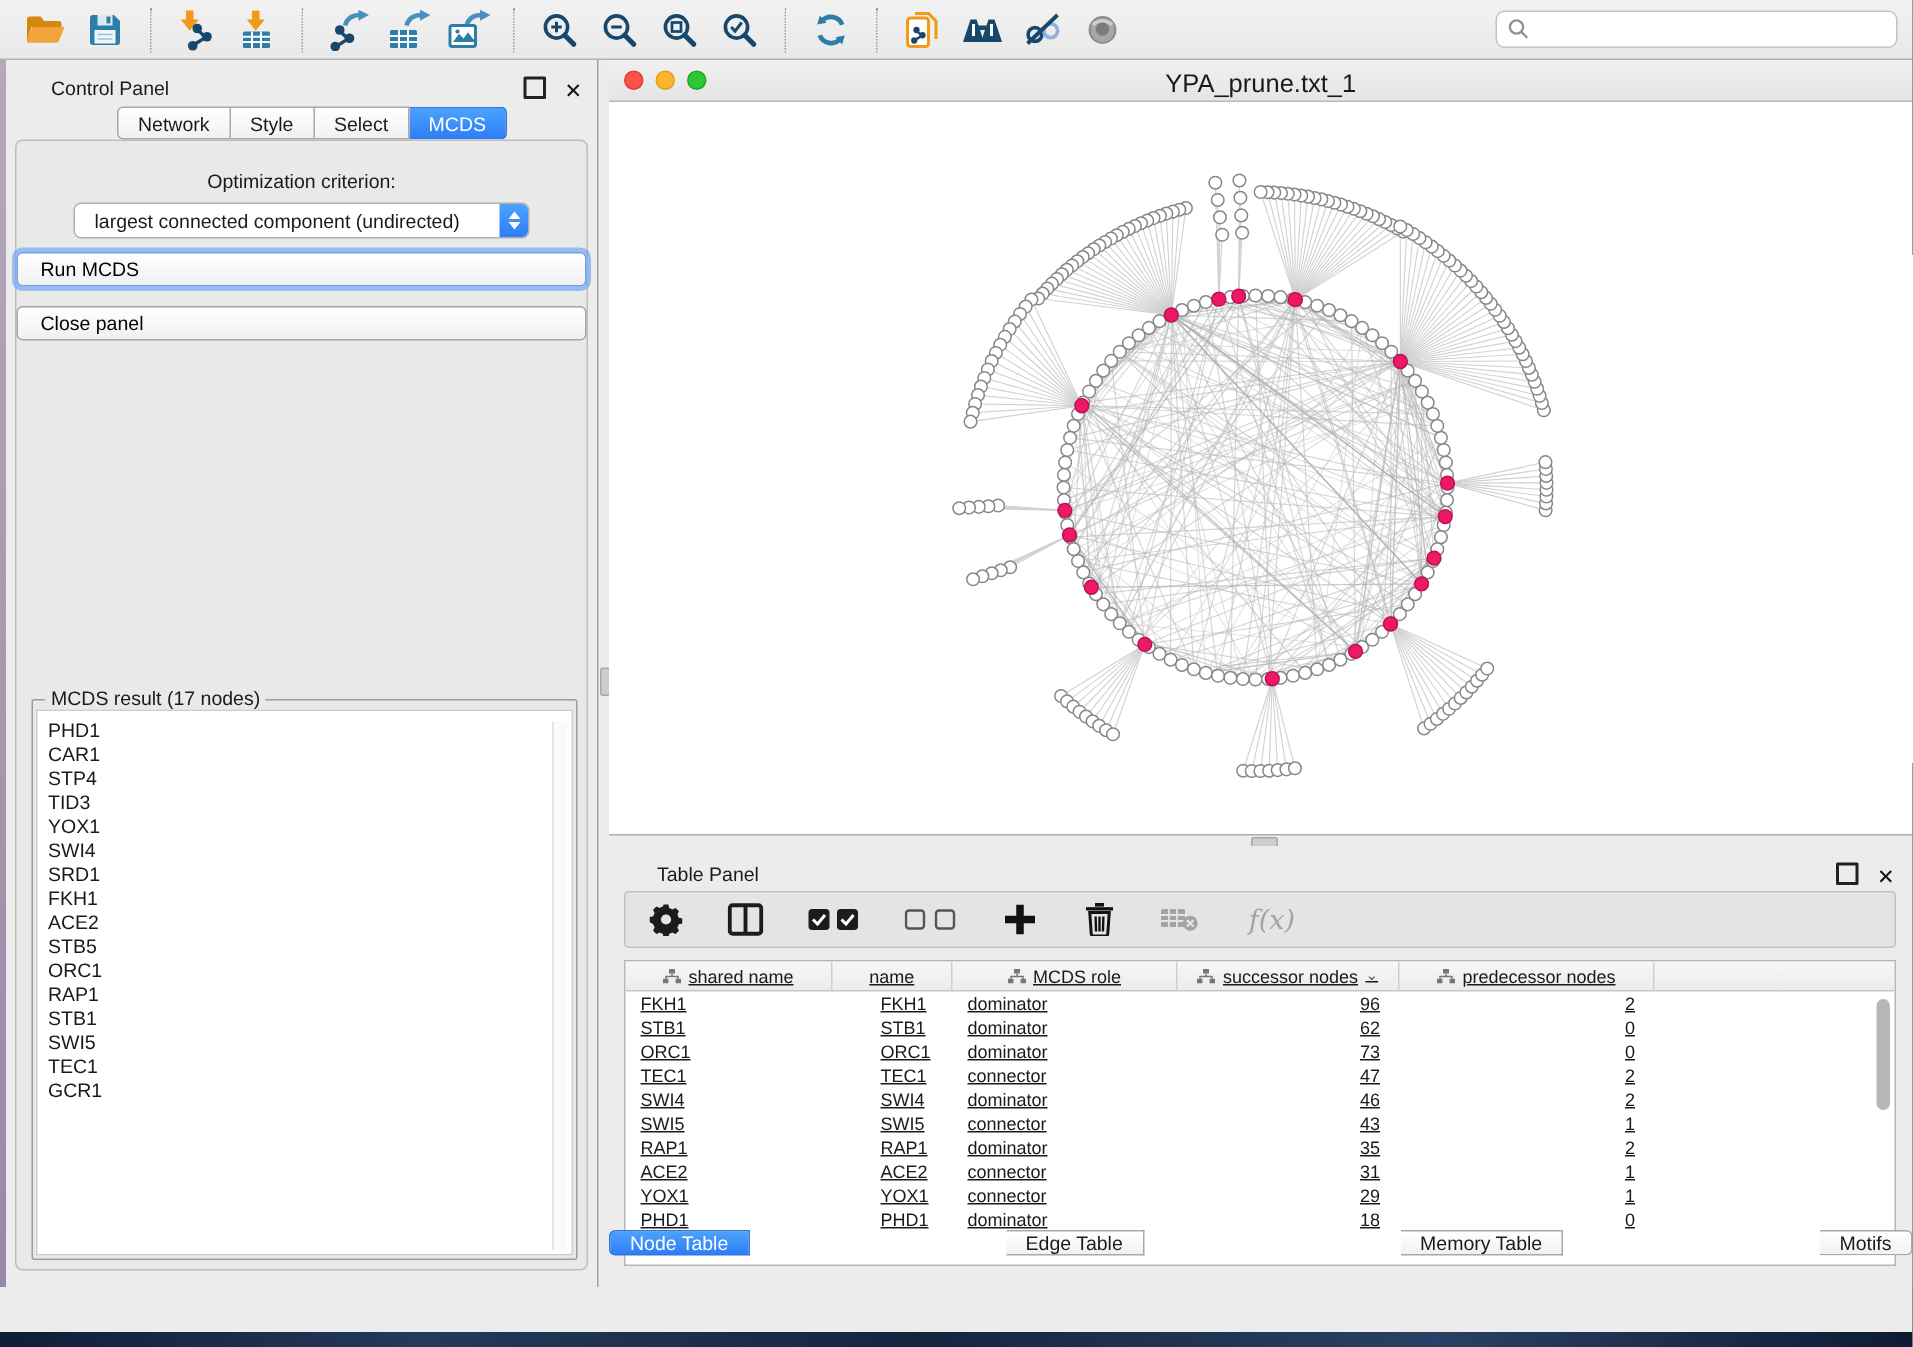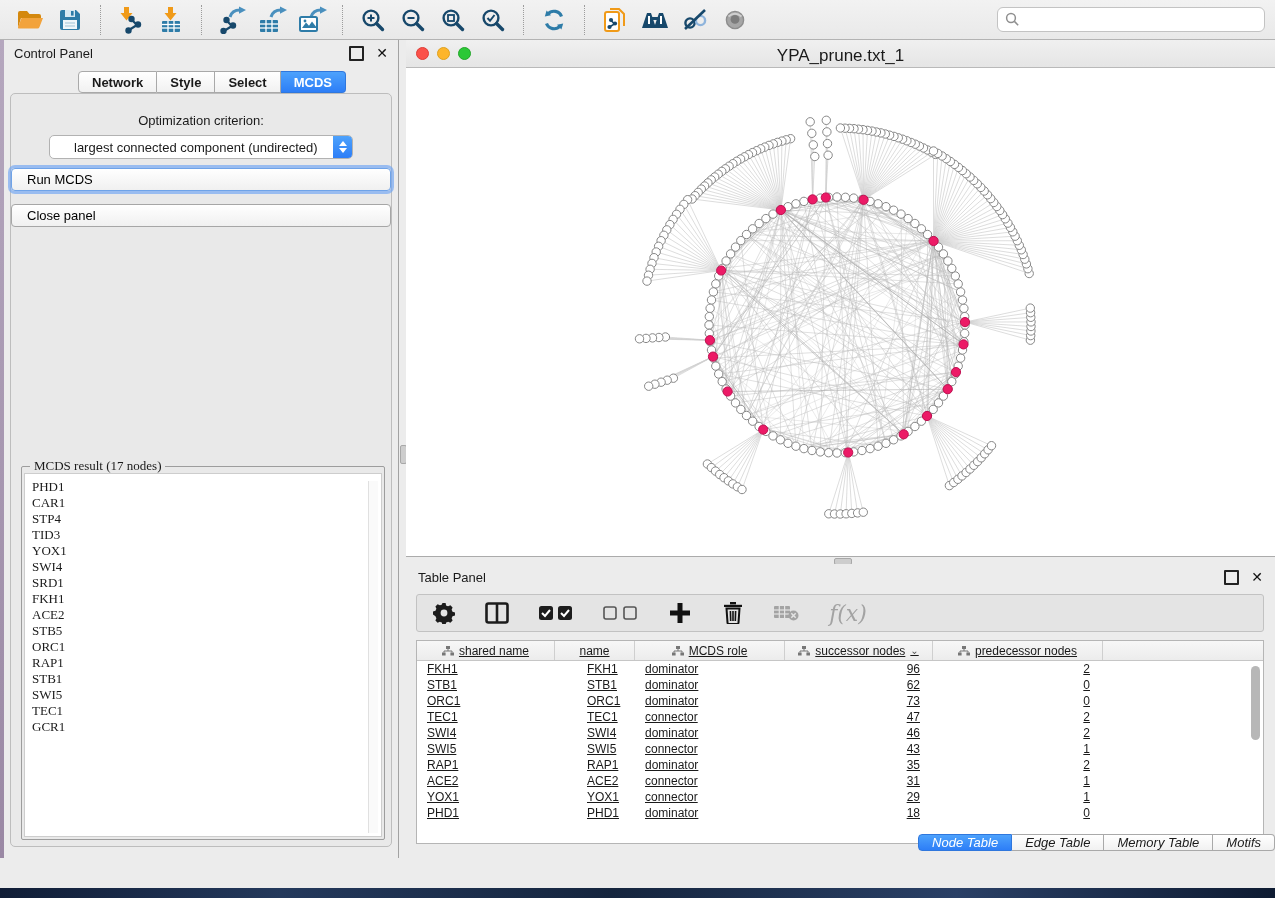--- a/index.html
+++ b/index.html
@@ -13,45 +13,45 @@
   .tsep{width:0;height:30px;border-left:1px dotted #9c9c9c;margin:0 10px;flex:0 0 auto;}
   .searchbox{margin-left:auto;width:268px;height:25px;background:#fff;border:1px solid #c3c3c3;border-radius:6px;
              display:flex;align-items:center;padding:0 7px;box-sizing:border-box;gap:5px;}
   .searchbox input{border:none;outline:none;flex:1;font:13px "Liberation Sans",sans-serif;background:transparent;}
   
   .wp-left{position:absolute;left:0;top:40px;width:4px;height:818px;background:linear-gradient(#b5a7be,#9a88a4);}
   .wp-bottom{position:absolute;left:0;top:888px;width:1275px;height:10px;
              background:linear-gradient(90deg,#101d36,#24395c 22%,#15253e 48%,#2a4066 75%,#0e1b32);}
   
   .cpanel{position:absolute;left:4px;top:40px;width:394px;height:818px;background:#ececec;}
-  .ptitle-row{height:26px;display:flex;align-items:center;padding:0 10px;}
+  .ptitle-row{height:26px;display:flex;align-items:flex-end;padding:0 10px;margin-left:20px;}
   .ptitle{flex:1;}
   .float-btn{width:11px;height:11px;border:2px solid #222;border-radius:1px;margin-right:12px;cursor:default;}
   .close-btn{font-weight:bold;font-size:14px;color:#111;cursor:default;line-height:11px;}
-  .cp-tabs{position:absolute;left:74px;top:31px;display:flex;height:22px;font-weight:bold;}
+  .cp-tabs{position:absolute;left:74px;top:31px;display:flex;height:22px;}
   .seg-tab{padding:0 13px;background:linear-gradient(#ffffff,#f1f1f1);border:1px solid #a9a9a9;border-left:none;
            display:flex;align-items:center;font-size:13px;}
   .seg-tab:first-child{border-left:1px solid #a9a9a9;border-radius:4px 0 0 4px;}
   .seg-tab:last-child{border-radius:0 4px 4px 0;}
   .seg-tab.selected{background:linear-gradient(#4da2fc,#2d7ef7);color:#fff;border-color:#2f77dd;}
   .cp-content{position:absolute;left:6px;top:53px;width:380px;height:752px;background:#e9e9e9;
               border:1px solid #bdbdbd;border-radius:5px;}
   .opt-label{position:absolute;top:19px;width:100%;text-align:center;}
   .dropdown{position:absolute;left:38px;top:41px;width:304px;height:24px;background:#fff;border:1px solid #b2b2b2;
             border-radius:5px;display:flex;align-items:center;box-sizing:border-box;}
-  .dropdown .dd-text{flex:1;padding-left:24px;white-space:nowrap;}
+  .dropdown .dd-text{flex:1;padding-left:13px;white-space:nowrap;}
   .dd-stepper{width:19px;height:22px;background:linear-gradient(#4da2fc,#2d7ef7);border-radius:0 4px 4px 0;
               display:flex;flex-direction:column;align-items:center;justify-content:center;gap:2px;}
   .dd-up{width:0;height:0;border-left:4px solid transparent;border-right:4px solid transparent;border-bottom:5px solid #fff;}
   .dd-dn{width:0;height:0;border-left:4px solid transparent;border-right:4px solid transparent;border-top:5px solid #fff;}
   .btn-row{position:absolute;top:74px;width:100%;display:flex;justify-content:center;gap:13px;flex-direction:column;}
   .mac-btn{height:23px;padding:0 15px;background:linear-gradient(#ffffff,#f0f0f0);border:1px solid #a6a6a6;
            border-radius:4px;font:13px "Liberation Sans",sans-serif;display:flex;align-items:center;}
   .mac-btn.focused{box-shadow:0 0 0 3px rgba(110,165,245,.65);border-color:#6fa3e8;}
-  .groupbox{position:absolute;left:10px;top:372px;width:362px;height:372px;border:1px solid #9d9d9d;border-radius:2px;font-family:Liberation Serif, serif;}
+  .groupbox{position:absolute;left:10px;top:372px;width:362px;height:372px;border:1px solid #9d9d9d;border-radius:2px;}
   .groupbox .legend{position:absolute;top:-9px;left:8px;background:#e9e9e9;padding:0 4px;font-size:13px;}
   .mcds-list{position:absolute;left:2px;right:2px;top:6px;bottom:2px;background:#fff;border:1px solid #cdcdcd;
              overflow:hidden;padding:5px 0 0 7px;line-height:16px;font-size:13px;}
   .mcds-scroll{position:absolute;right:3px;top:7px;bottom:3px;width:9px;background:#fafafa;border-left:1px solid #e0e0e0;}
   
   .vsplit{position:absolute;left:398px;top:40px;width:8px;height:818px;background:#ececec;border-left:1px solid #a2a2a2;}
   .vsplit-handle{position:absolute;left:1px;top:405px;width:5px;height:17px;background:#cdcdcd;border:1px solid #a8a8a8;border-radius:2px;}
   
   .netpanel{position:absolute;left:406px;top:40px;width:869px;height:524px;}
   .net-titlebar{position:relative;height:28px;background:linear-gradient(#f0f0f0,#e5e5e5);border-bottom:1px solid #b9b9b9;box-sizing:border-box;}
@@ -63,34 +63,34 @@
   .net-title{position:absolute;width:100%;top:6px;text-align:center;font-size:17px;}
   .net-canvas{position:relative;width:869px;height:488px;background:#fff;}
   .hsplit{height:8px;background:#ececec;border-top:1px solid #ababab;position:relative;box-sizing:border-box;}
   .hsplit-handle{position:absolute;left:428px;top:1px;width:16px;height:5px;background:#cdcdcd;border:1px solid #a8a8a8;border-radius:2px;}
   
   .tpanel{position:absolute;left:406px;top:564px;width:869px;height:294px;background:#ececec;}
   .tpanel .ptitle-row{padding:0 12px;}
   .ttoolbar{position:absolute;left:10px;top:30px;width:848px;height:38px;box-sizing:border-box;background:#e4e4e4;
             border:1px solid #c2c2c2;border-radius:3px;display:flex;align-items:center;padding:0 14px;gap:27px;}
   .titem{display:flex;align-items:center;justify-content:center;width:26px;height:26px;}
-  .fx{font-family:"DejaVu Serif","Liberation Serif",serif;font-style:italic;font-size:22px;color:#a3a3a3;}
+  .fx{font-family:"DejaVu Serif","Liberation Serif",serif;font-style:italic;font-size:18px;color:#a3a3a3;}
   .tablebox{position:absolute;left:10px;top:76px;width:848px;height:204px;background:#fff;border:1px solid #b5b5b5;box-sizing:border-box;overflow:hidden;text-decoration:underline;}
   .thead{display:flex;height:20px;background:linear-gradient(#f7f7f7,#ececec);border-bottom:1px solid #c6c6c6;box-sizing:border-box;font-size:12px;}
   .th{display:flex;align-items:center;justify-content:center;gap:5px;border-right:1px solid #cfcfcf;box-sizing:border-box;}
   .th:last-child{border-right:none;}
   .trow{display:flex;height:16px;font-size:12px;align-items:center;}
   .td{box-sizing:border-box;display:flex;align-items:center;height:16px;}
   .c1{width:138px;}.c2{width:80px;}.c3{width:150px;}.c4{width:148px;}.c5{width:170px;}.c6{flex:1;}
   .td.c1{padding-left:10px;}.td.c2{padding-left:32px;}.td.c3{padding-left:10px;}
   .td.c4,.td.c5{justify-content:flex-end;padding-right:13px;}
   .sortv{font-size:10px;color:#555;}
   .tscroll{position:absolute;right:2px;top:23px;width:10px;height:162px;}
   .tscroll .thumb{position:absolute;left:0;top:2px;width:9px;height:74px;background:#b7b7b7;border-radius:5px;}
-  .ttabs{position:absolute;left:0;top:270px;width:100%;display:flex;justify-content:flex-end;font-style:italic;}
+  .ttabs{position:absolute;left:0;top:256px;width:100%;display:flex;justify-content:space-between;}
   
   .statusbar{position:absolute;left:0;top:902px;width:1275px;height:19px;background:#be185d;border-top:1px solid #bdbdbd;box-sizing:border-box;}
   .listbtn{position:absolute;left:10px;top:4px;width:28px;height:21px;background:#fafafa;border:1px solid #b0b0b0;border-radius:3px;
            display:flex;align-items:center;justify-content:center;}
   .membtn{position:absolute;right:8px;top:3px;height:23px;padding:0 9px;background:linear-gradient(#fdfdfd,#efefef);
           border:1px solid #b0b0b0;border-radius:3px;display:flex;align-items:center;gap:6px;font-size:12px;}
   .memdot{width:11px;height:11px;border-radius:50%;background:#28a22d;border:1px solid #1d7a21;box-sizing:border-box;}
 </style>
 </head>
 <body>

